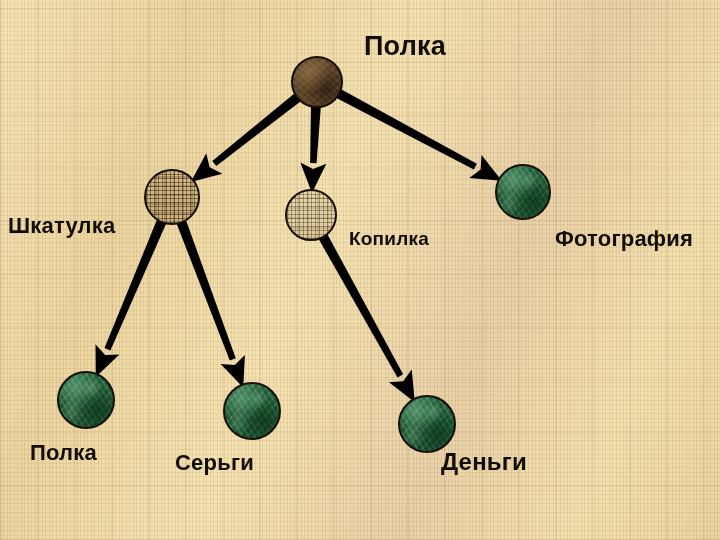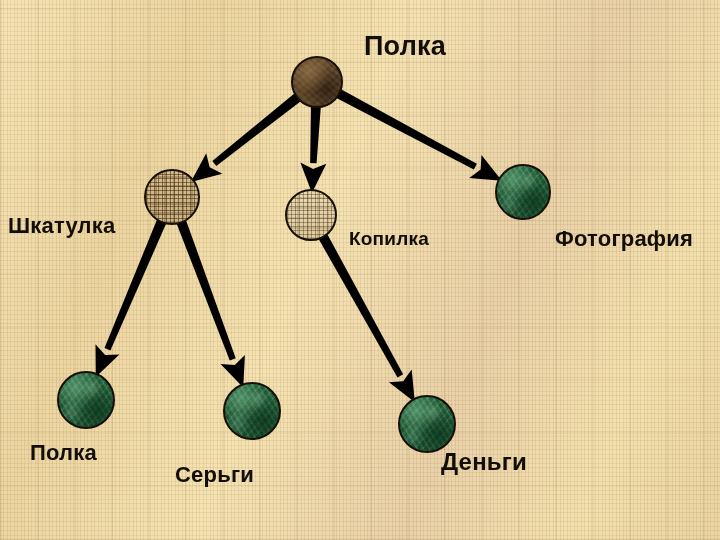--- a/index.html
+++ b/index.html
@@ -169,17 +169,17 @@
       <div class="node green" style="left: 223px; top: 382px; width: 58px; height: 58px;"></div>
       <div class="node green" style="left: 398px; top: 395px; width: 58px; height: 58px;"></div>
     </div>
 
   <div id="label-layer">
       <div class="label" style="left: 364px; top: 33px; font-size: 27px;">Полка</div>
       <div class="label" style="left: 8px; top: 215px; font-size: 22px;">Шкатулка</div>
       <div class="label" style="left: 349px; top: 229px; font-size: 19px;">Копилка</div>
       <div class="label" style="left: 519px; top: 228px; font-size: 22px; margin-left: 36px;">Фотография</div>
       <div class="label" style="left: 30px; top: 442px; font-size: 22px;">Полка</div>
-      <div class="label" style="left: 175px; top: 452px; font-size: 22px; margin-top: 12px;">Серьги</div>
+      <div class="label" style="left: 175px; top: 452px; font-size: 22px;">Серьги</div>
       <div class="label" style="left: 441px; top: 450px; font-size: 24px;">Деньги</div>
     </div>
 
 </div>
 
 </body></html>

